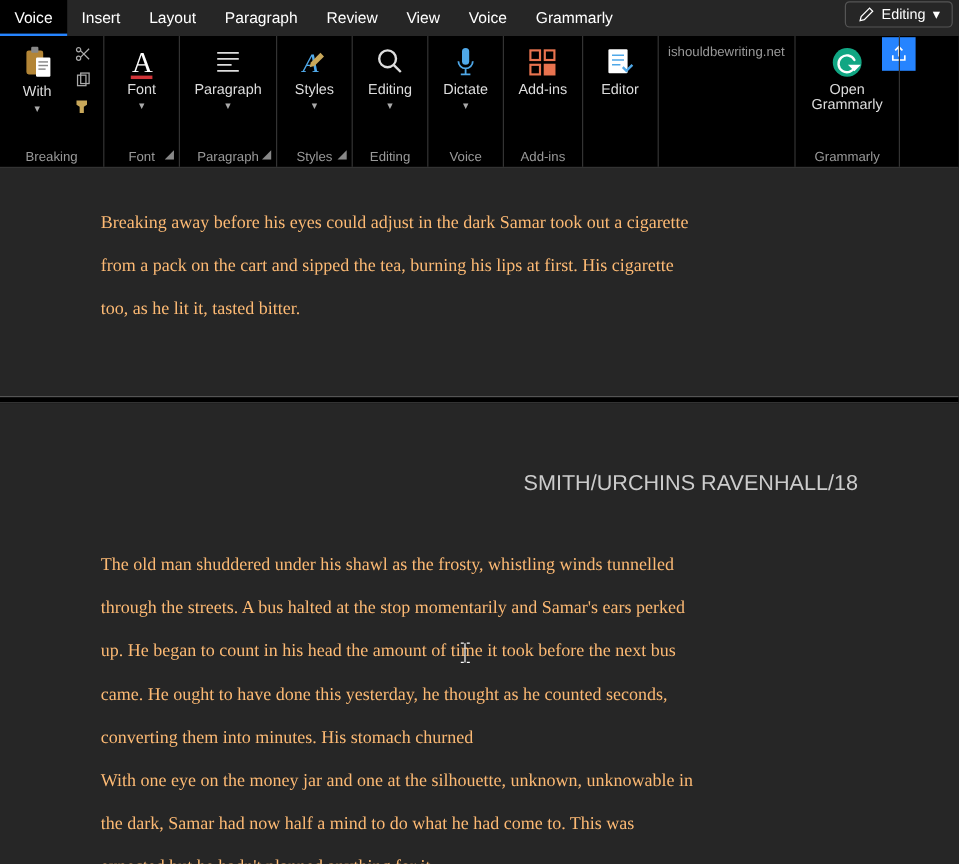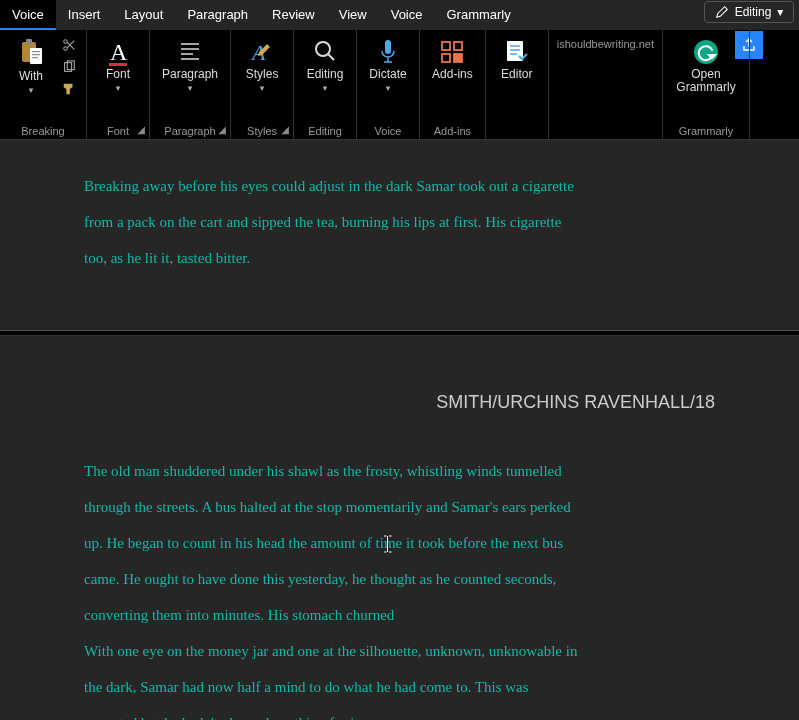--- a/index.html
+++ b/index.html
@@ -126,21 +126,21 @@
   cursor: pointer;
 }
 .doc-area {
   background: #262626;
   height: calc(720px - 140px);
   overflow: hidden;
 }
 .page {
   width: 669px;
   padding: 0 84px;
-  color: #14b8a6;
+  color: #fdba74;
   font-family: Georgia, "Times New Roman", serif;
   font-size: 15px;
   line-height: 2.4;
 }
 .page p { margin-bottom: 0; }
 .page-break {
   height: 6px;
   background: #000;
   border-top: 1px solid #555;
   border-bottom: 1px solid #333;

